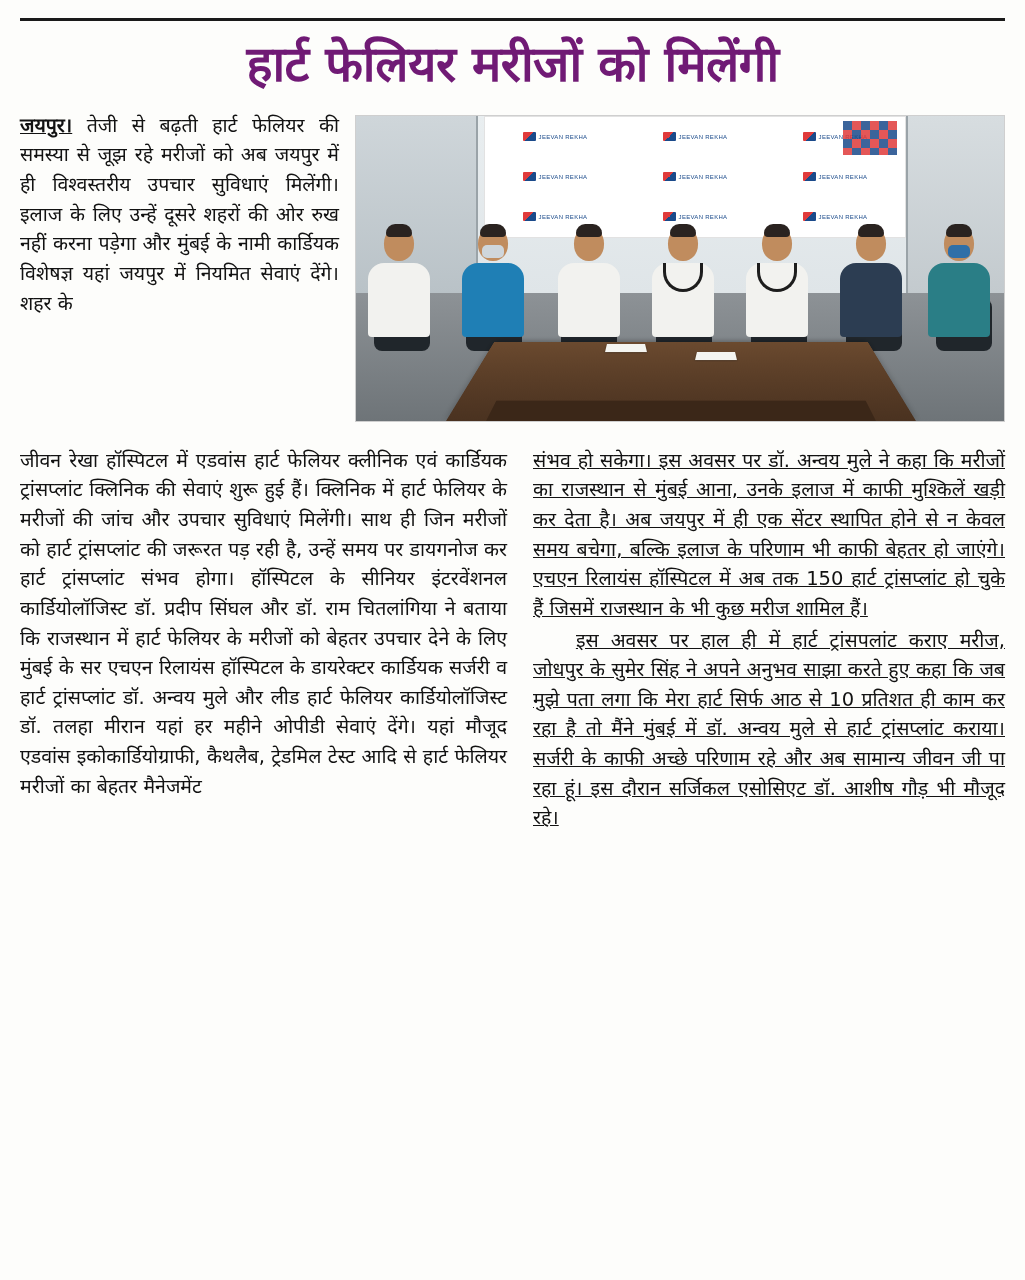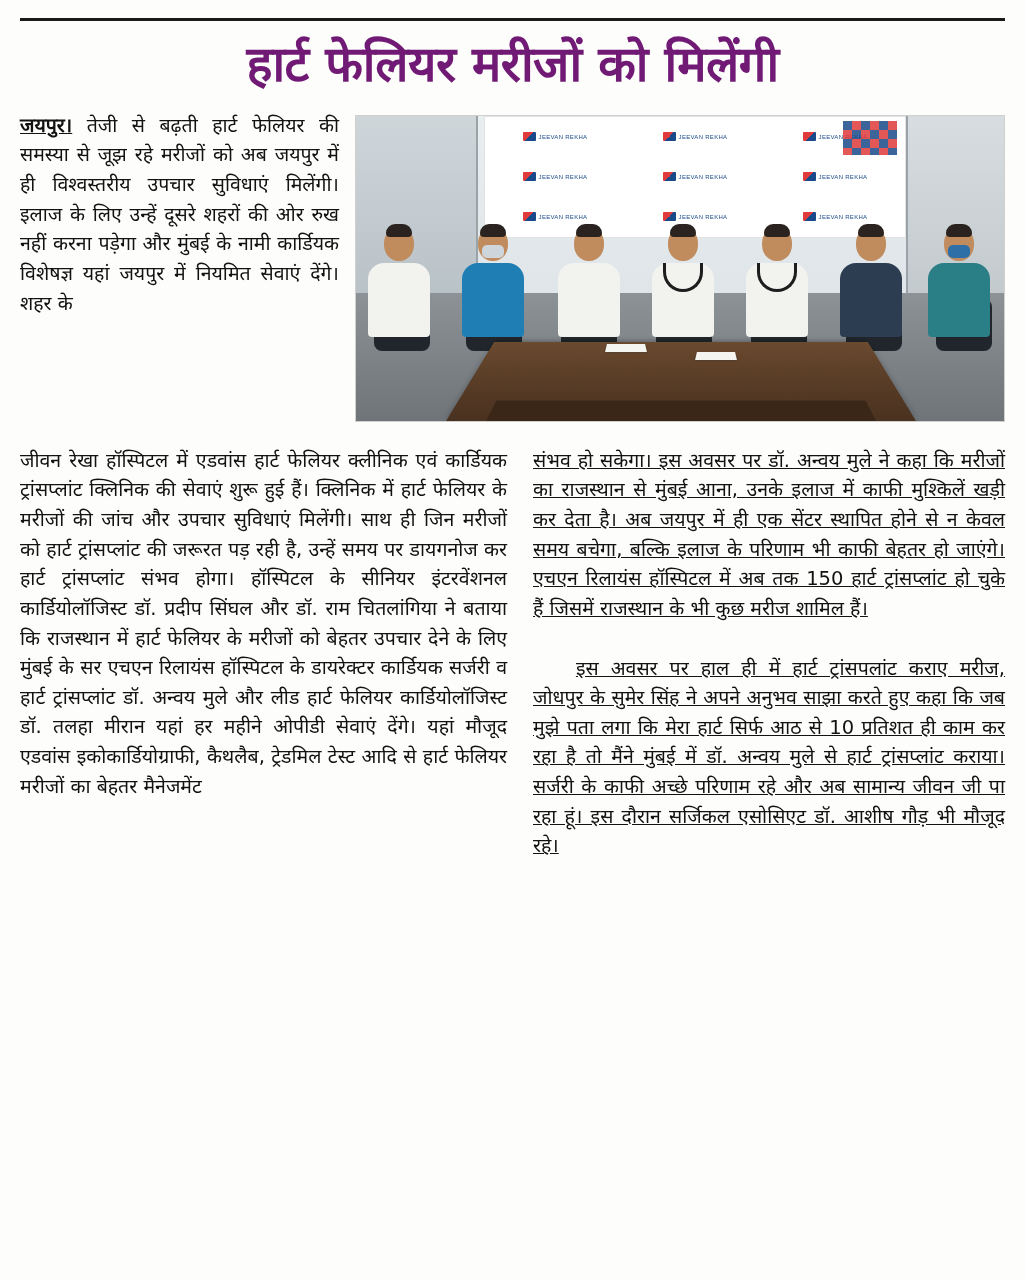--- a/index.html
+++ b/index.html
@@ -193,21 +193,21 @@
   .para { margin: 0; }
   .clearfix::after { content: ""; display: block; clear: both; }
 
   .split {
     display: flex;
     gap: 26px;
     margin-top: 14px;
   }
   .split .lcol { width: 487px; }
   .split .rcol { width: 472px; text-decoration: underline; }
-  .rcol .para + .para { margin-top: 30px; }
+  .rcol .para + .para { margin-top: 2px; }
 </style>
 </head>
 <body>
 
 <div class="page">
 
   <div class="rule-top"></div>
 
   <div class="headline">
     <span class="l1">हार्ट फेलियर मरीजों को मिलेंगी</span>

